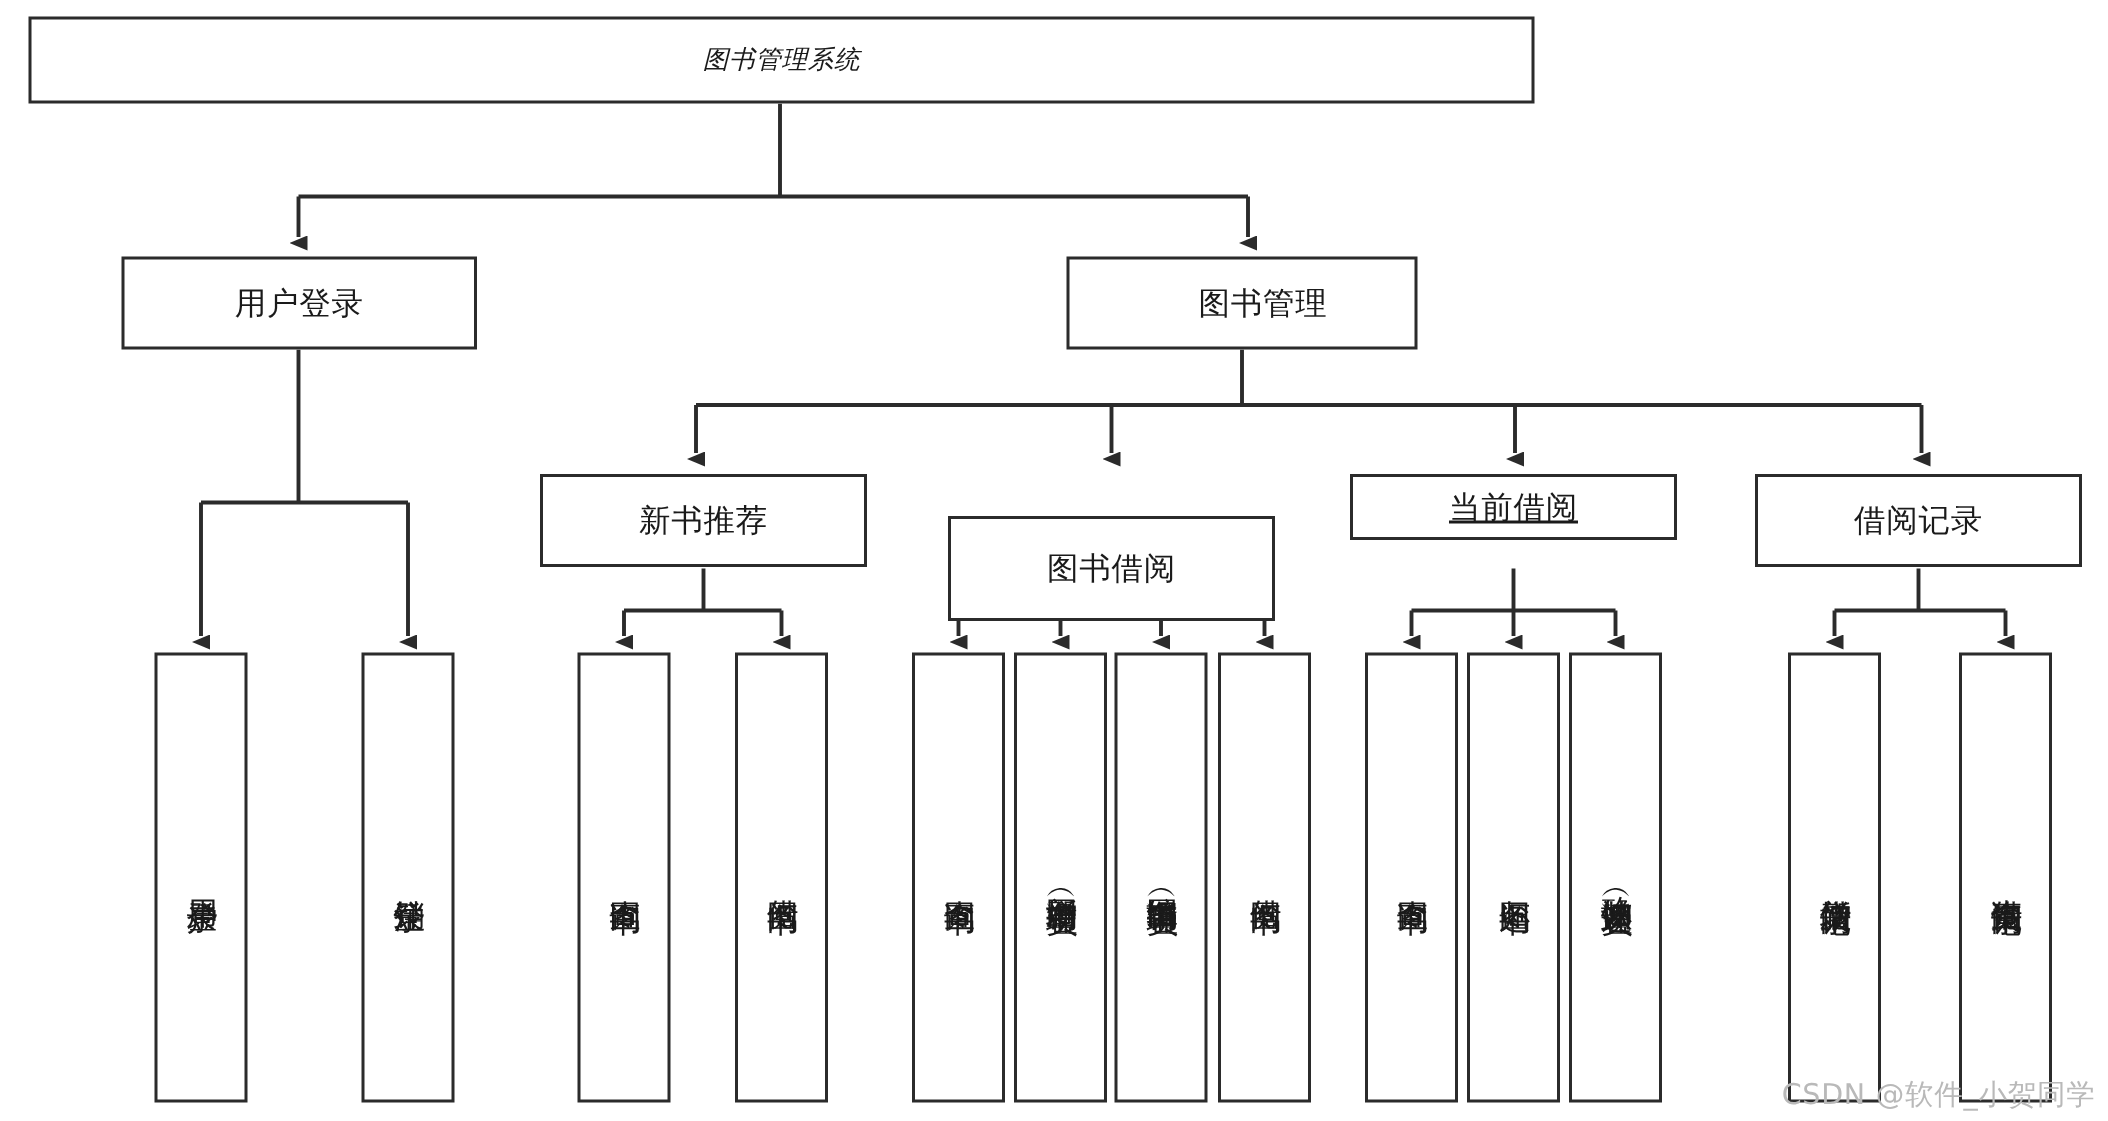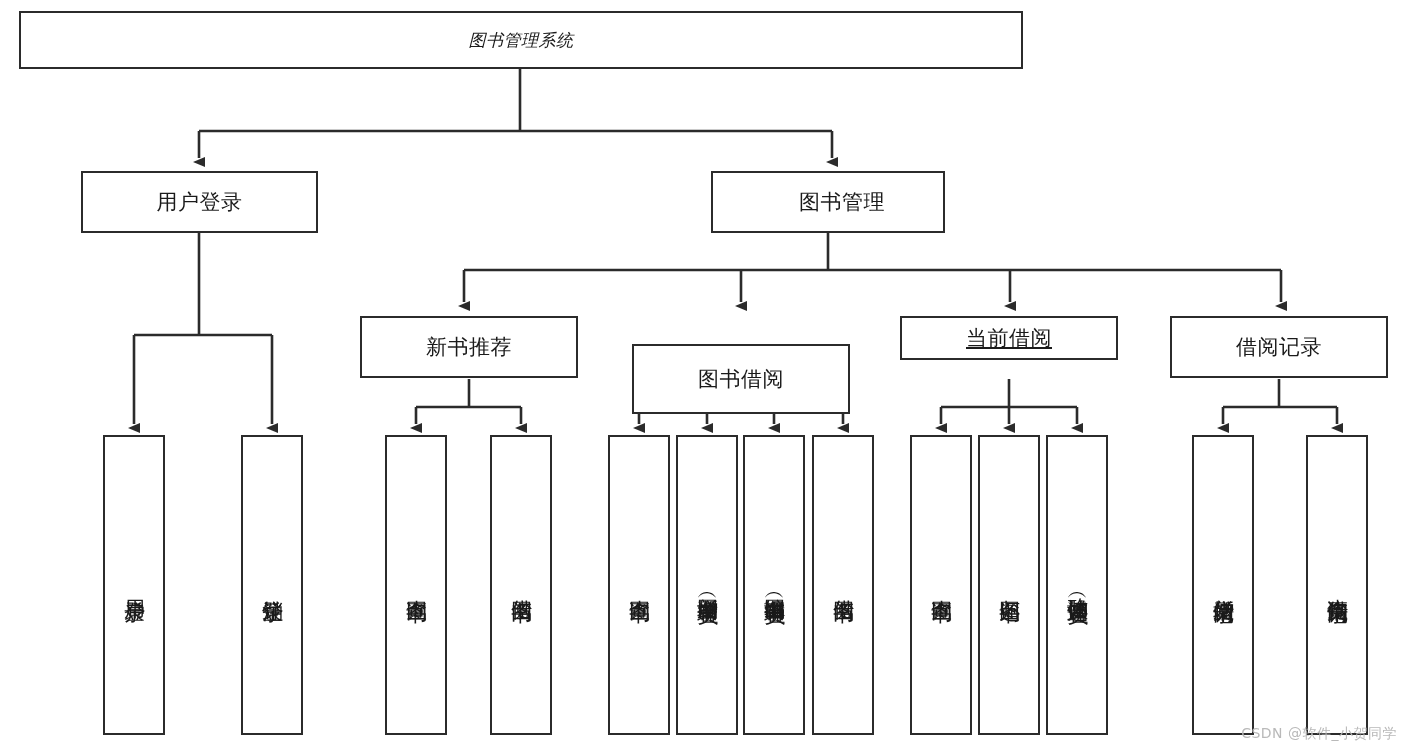--- a/index.html
+++ b/index.html
@@ -60,21 +60,21 @@
     font-size: 21px;
     line-height: 1.22;
     letter-spacing: 1px;
     max-height: 100%;
     white-space: normal;
   }
   .watermark {
     position: absolute;
     right: 8px;
     bottom: 4px;
-    font-size: 14px;
+    font-size: 19px;
     color: #b9b9b9;
     white-space: nowrap;
     letter-spacing: 0.5px;
   }
 </style>
 </head>
 <body>
 
 <div id="canvas">
 

